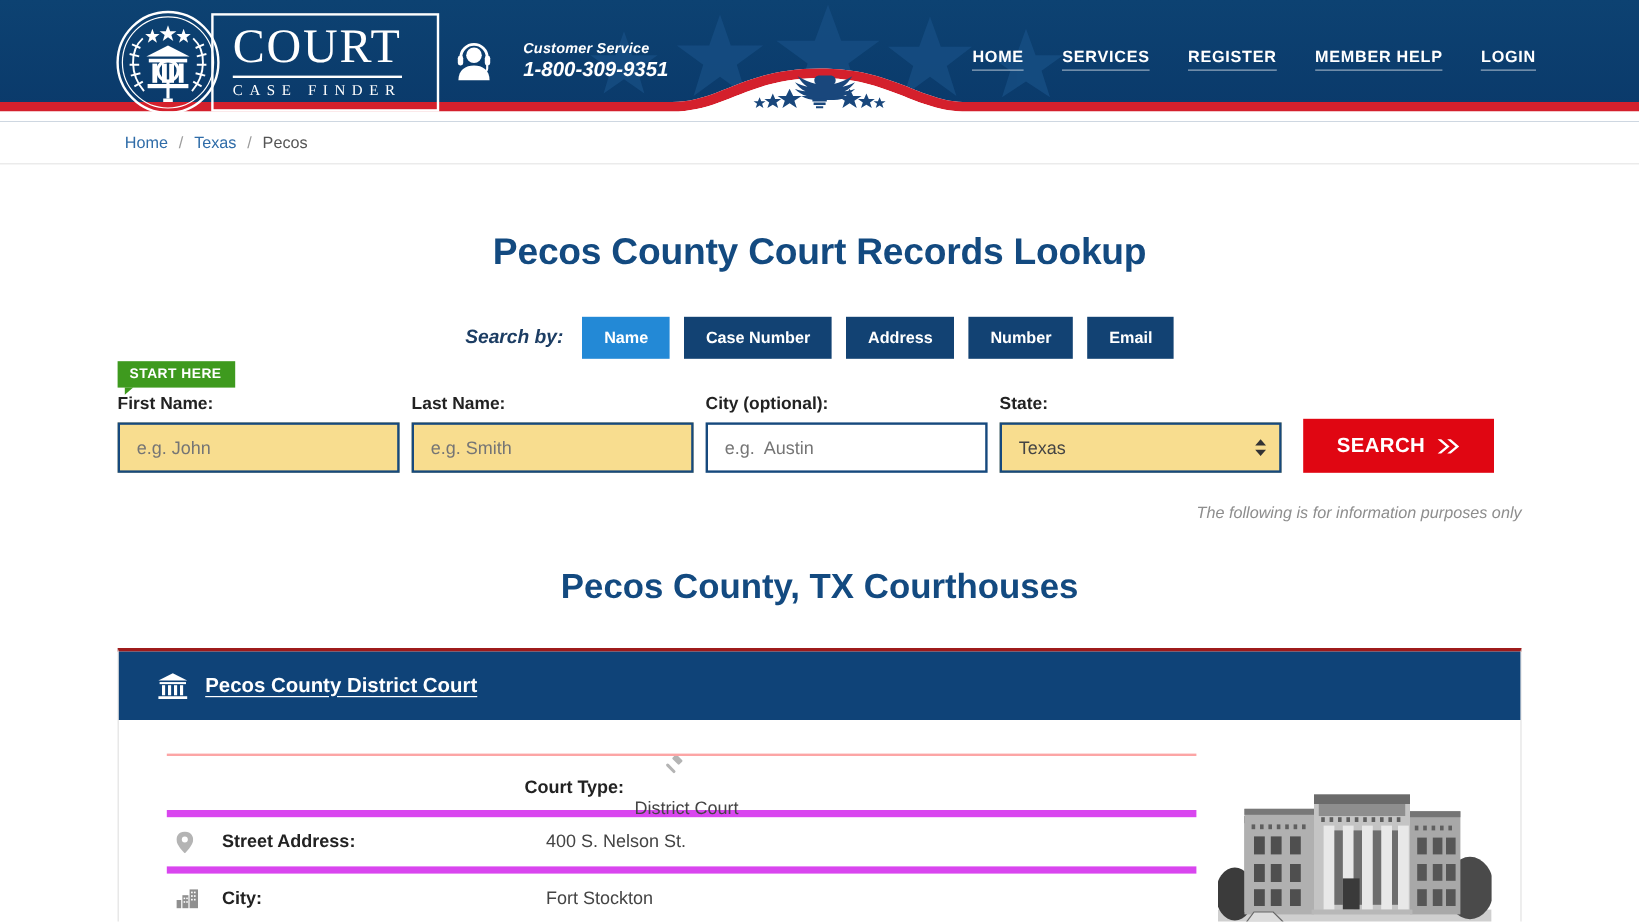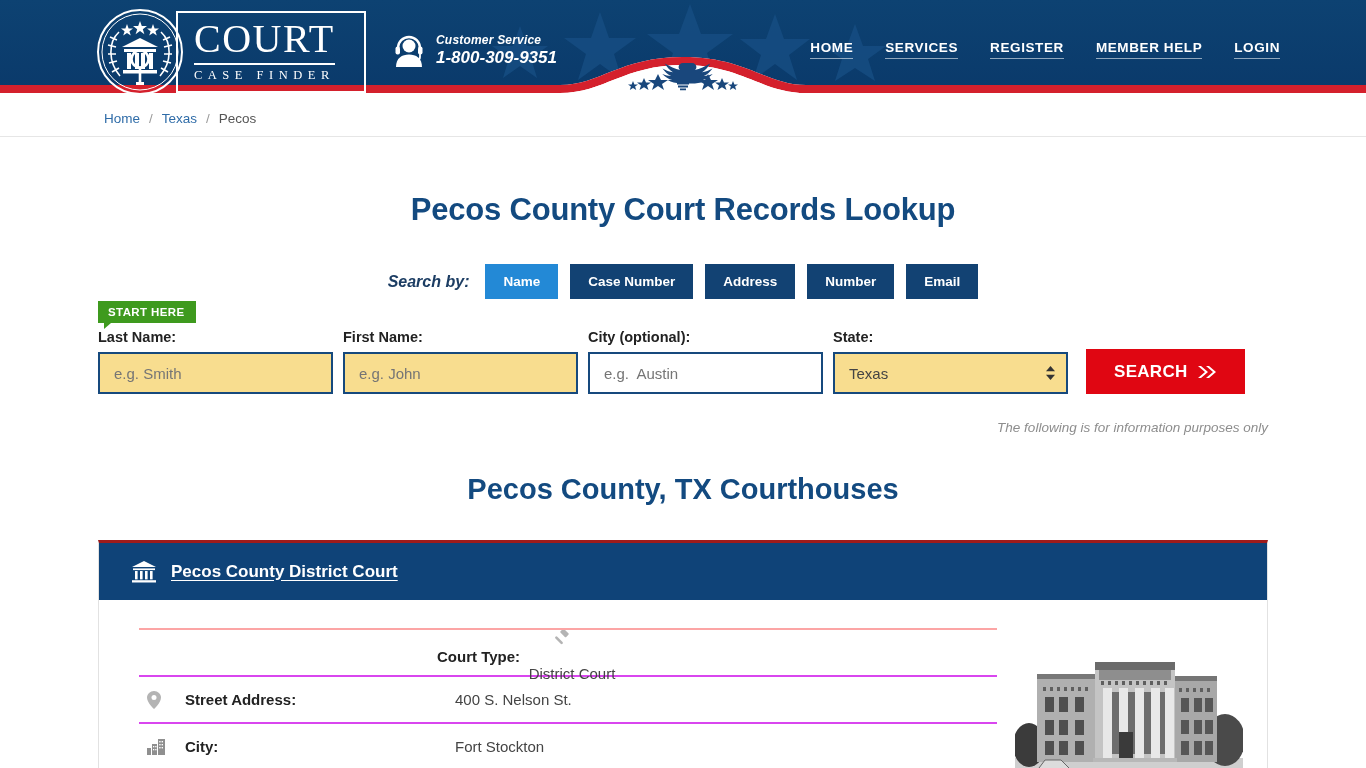--- a/index.html
+++ b/index.html
@@ -41,22 +41,22 @@
   .logo-court {
     font-family: "Liberation Serif", serif;
     color:#fff; font-size: 40px; letter-spacing: 1.5px; line-height: 1;
   }
   .logo-rule { height:2px; background:#fff; margin: 4px 0 3px; }
   .logo-sub {
     font-family: "Liberation Serif", serif;
     color:#fff; font-size: 12.5px; letter-spacing: 5.5px; text-align:center;
   }
   .cs {
-    position:absolute; left: 394px; top: 33px;
-    display:flex; align-items:center; gap: 12px;
+    position:absolute; left: 380px; top: 33px;
+    display:flex; align-items:center; gap: 26px;
   }
   .cs-text { font-style: italic; color:#fff; }
   .cs-label { font-size: 12px; font-weight: bold; letter-spacing:.2px; }
   .cs-phone { font-size: 17px; font-weight: bold; margin-top: 1px; }
   .nav {
     position:absolute; right: 86px; top: 40px;
     display:flex; gap: 32px;
   }
   .nav a {
     color:#ffffff; font-size: 13.5px; font-weight:bold; letter-spacing:.6px;
@@ -152,21 +152,21 @@
     background:#0f4378; height: 57px; display:flex; align-items:center;
     padding-left: 32px; gap: 14px;
   }
   .card-head a {
     color:#fff; font-size: 17px; font-weight:bold; text-decoration: underline;
     text-underline-offset: 3px;
   }
   .card-body { padding: 28px 40px 0 40px; }
   .row {
     display:flex; align-items:center; height: 47px;
-    border-top: 2px solid #d946ef; padding-left: 8px;
+    border-top: 6px solid #d946ef; padding-left: 8px;
   }
   .row:first-child { border-top: 2px solid #fca5a5; flex-direction: column; }
   .row-ico { width: 38px; color:#b4b4b4; display:flex; align-items:center; }
   .row-label { width: 270px; font-size: 15px; font-weight:bold; color:#222; }
   .row-val { font-size: 15px; color:#444; }
   .card-inner { display:flex; }
   .card-left { flex: 1; }
   .card-right { width: 230px; padding: 12px 0 0 18px; }
   .ch-photo { width: 228px; height: 140px; display:block; }
 </style>
@@ -287,27 +287,27 @@
     <button class="tab">Address</button>
     <button class="tab">Number</button>
     <button class="tab">Email</button>
   </div>
 
   <div class="startwrap">
     <div class="starthere">START HERE</div>
   </div>
 
   <div class="form">
+    <div class="field f1">
+      <div class="flabel">First Name:</div>
+      <input class="inp" placeholder="e.g. John" style="">
+    </div>
     <div class="field f2">
       <div class="flabel">Last Name:</div>
       <input class="inp" placeholder="e.g. Smith" style="">
-    </div>
-    <div class="field f1">
-      <div class="flabel">First Name:</div>
-      <input class="inp" placeholder="e.g. John" style="">
     </div>
     <div class="field f3">
       <div class="flabel">City (optional):</div>
       <input class="inp white" placeholder="e.g.  Austin" style="">
     </div>
     <div class="field f4">
       <div class="flabel">State:</div>
       <div class="inp select">
         <span>Texas</span>
         <span class="spin">

